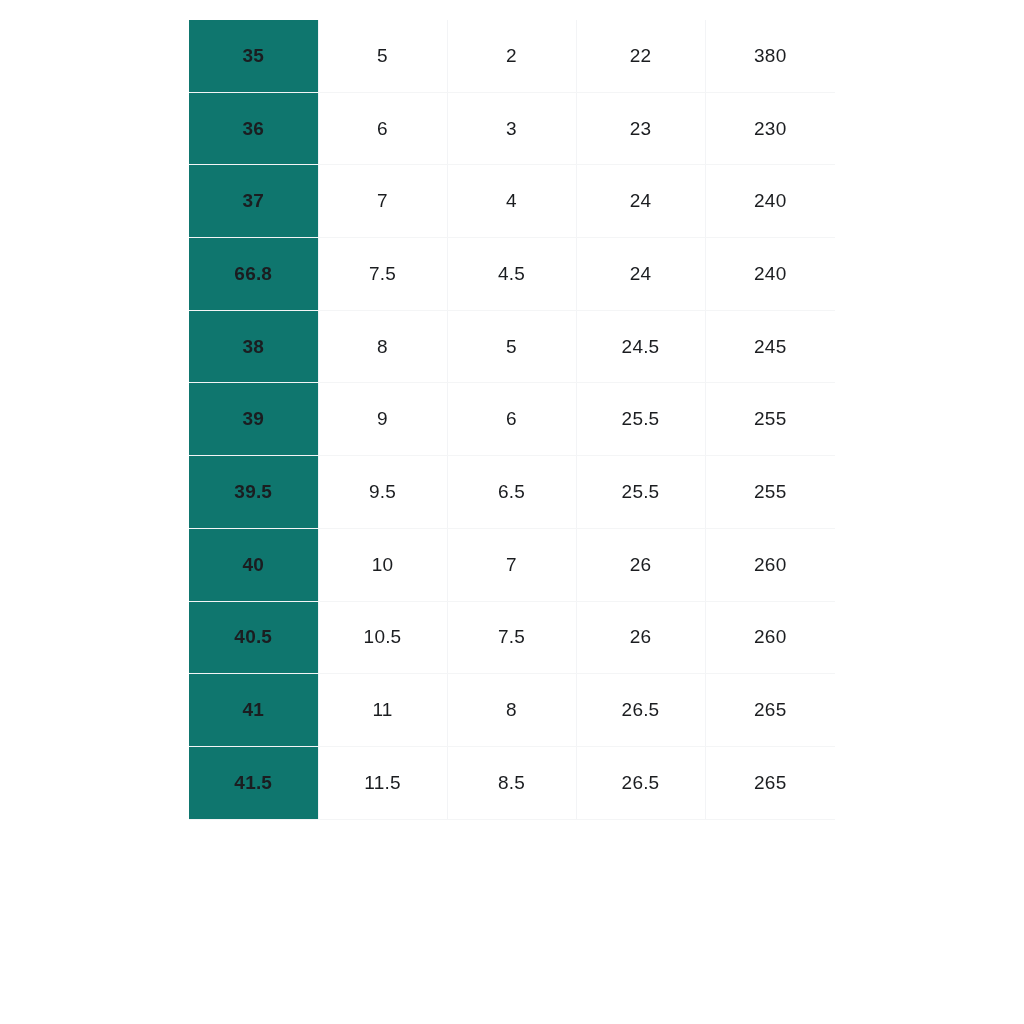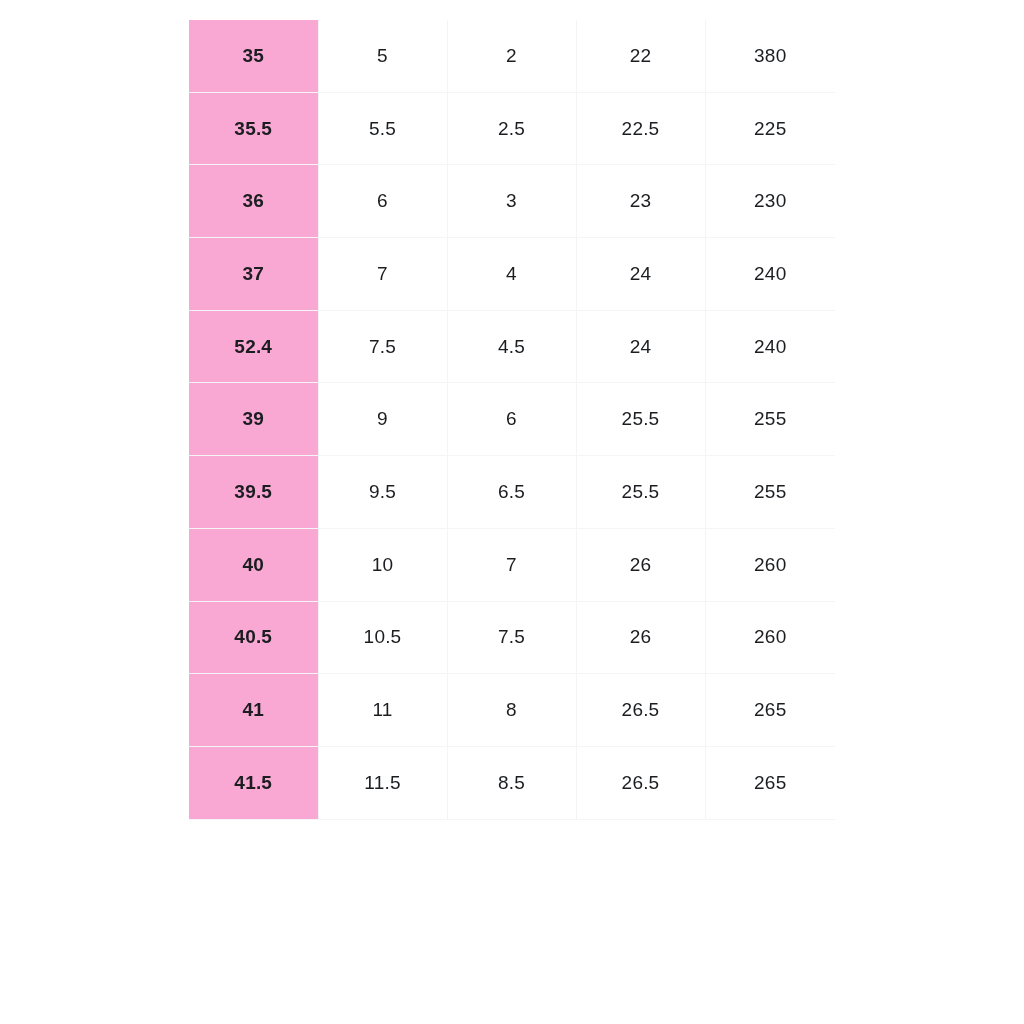--- a/index.html
+++ b/index.html
@@ -41,21 +41,21 @@
     color: #1b1d20;
     letter-spacing: 0.2px;
     border-right: 1px solid #f3f4f6;
     border-bottom: 1px solid #f4f5f6;
     background: #ffffff;
     padding: 0;
   }
 
   table.size-chart td.cell-eu {
     font-weight: bold;
-    background: #f9a8d4;
+    background: #0f766e;
     border-right: 1px solid #f0f1f4;
   }
 
   table.size-chart td.cell-last {
     border-right: none;
   }
 
   table.size-chart tr:first-child td {
     border-top: none;
   }
@@ -74,46 +74,46 @@
     </colgroup>
     <tbody>
         <tr>
           <td class="cell-eu">35</td>
           <td class="">5</td>
           <td class="">2</td>
           <td class="">22</td>
           <td class="cell-last">380</td>
         </tr>
         <tr>
-          <td class="cell-eu">35.5</td>
-          <td class="">5.5</td>
-          <td class="">2.5</td>
-          <td class="">22.5</td>
-          <td class="cell-last">225</td>
-        </tr>
-        <tr>
           <td class="cell-eu">36</td>
           <td class="">6</td>
           <td class="">3</td>
           <td class="">23</td>
           <td class="cell-last">230</td>
         </tr>
         <tr>
           <td class="cell-eu">37</td>
           <td class="">7</td>
           <td class="">4</td>
           <td class="">24</td>
           <td class="cell-last">240</td>
         </tr>
         <tr>
-          <td class="cell-eu">52.4</td>
+          <td class="cell-eu">66.8</td>
           <td class="">7.5</td>
           <td class="">4.5</td>
           <td class="">24</td>
           <td class="cell-last">240</td>
+        </tr>
+        <tr>
+          <td class="cell-eu">38</td>
+          <td class="">8</td>
+          <td class="">5</td>
+          <td class="">24.5</td>
+          <td class="cell-last">245</td>
         </tr>
         <tr>
           <td class="cell-eu">39</td>
           <td class="">9</td>
           <td class="">6</td>
           <td class="">25.5</td>
           <td class="cell-last">255</td>
         </tr>
         <tr>
           <td class="cell-eu">39.5</td>

